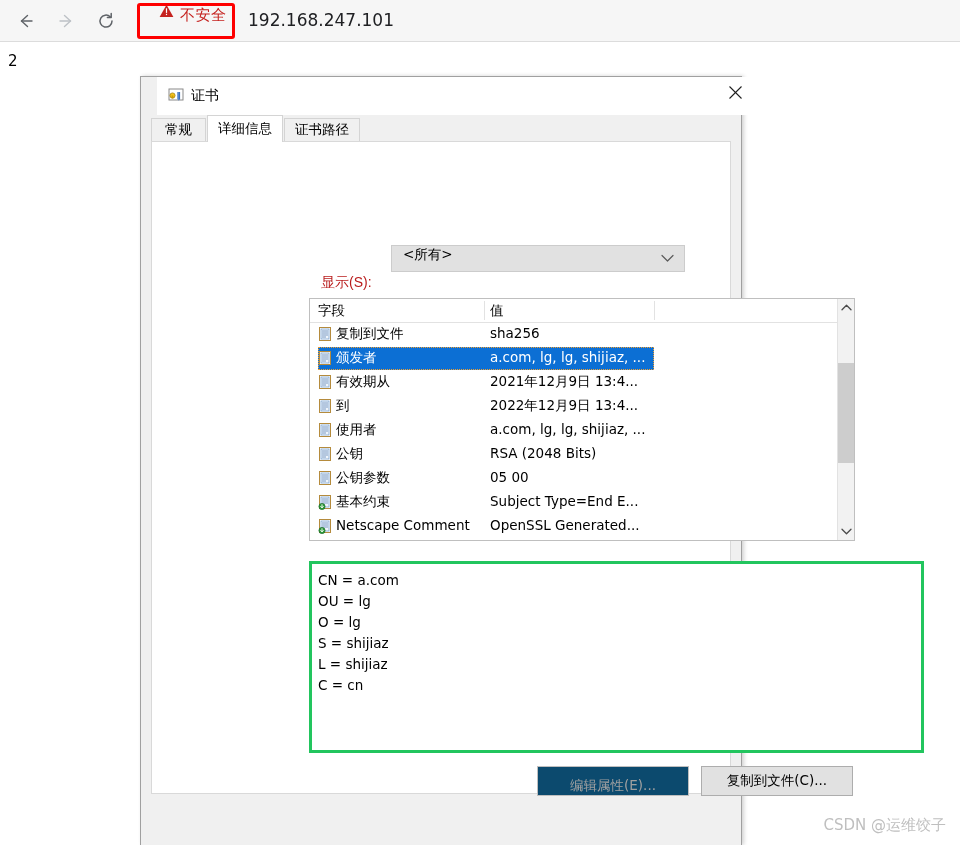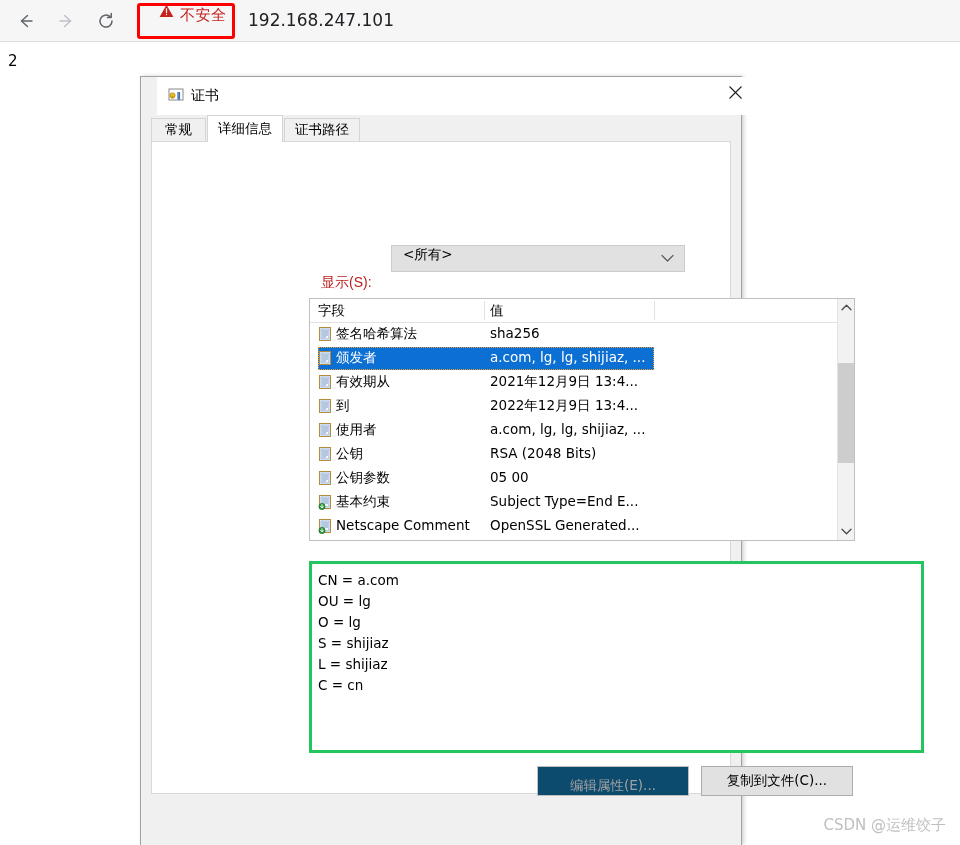--- a/index.html
+++ b/index.html
@@ -312,21 +312,21 @@
           <div class="lv-row">
             <span class="rowhl"></span>
             <span class="ricon"><svg width="14" height="15" viewBox="0 0 14 15">
                 <rect x="1.5" y="0.5" width="11" height="13" fill="#fff" stroke="#b58b3d" stroke-width="1"></rect>
                 <rect x="3" y="2" width="8" height="10" fill="#eef4fb" stroke="#7aa3d0" stroke-width="0.8"></rect>
                 <line x1="4" y1="4" x2="10" y2="4" stroke="#5d86b8" stroke-width="0.8"></line>
                 <line x1="4" y1="6" x2="10" y2="6" stroke="#5d86b8" stroke-width="0.8"></line>
                 <line x1="4" y1="8" x2="10" y2="8" stroke="#5d86b8" stroke-width="0.8"></line>
                 <line x1="4" y1="10" x2="8" y2="10" stroke="#5d86b8" stroke-width="0.8"></line>
               </svg></span>
-            <span class="cellname">签名哈希算法</span>
+            <span class="cellname">复制到文件</span>
             <span class="cellval">sha256</span>
           </div>
           <div class="lv-row sel">
             <span class="rowhl"></span>
             <span class="ricon"><svg width="14" height="15" viewBox="0 0 14 15">
                 <rect x="1.5" y="0.5" width="11" height="13" fill="#fff" stroke="#b58b3d" stroke-width="1"></rect>
                 <rect x="3" y="2" width="8" height="10" fill="#eef4fb" stroke="#7aa3d0" stroke-width="0.8"></rect>
                 <line x1="4" y1="4" x2="10" y2="4" stroke="#5d86b8" stroke-width="0.8"></line>
                 <line x1="4" y1="6" x2="10" y2="6" stroke="#5d86b8" stroke-width="0.8"></line>
                 <line x1="4" y1="8" x2="10" y2="8" stroke="#5d86b8" stroke-width="0.8"></line>

